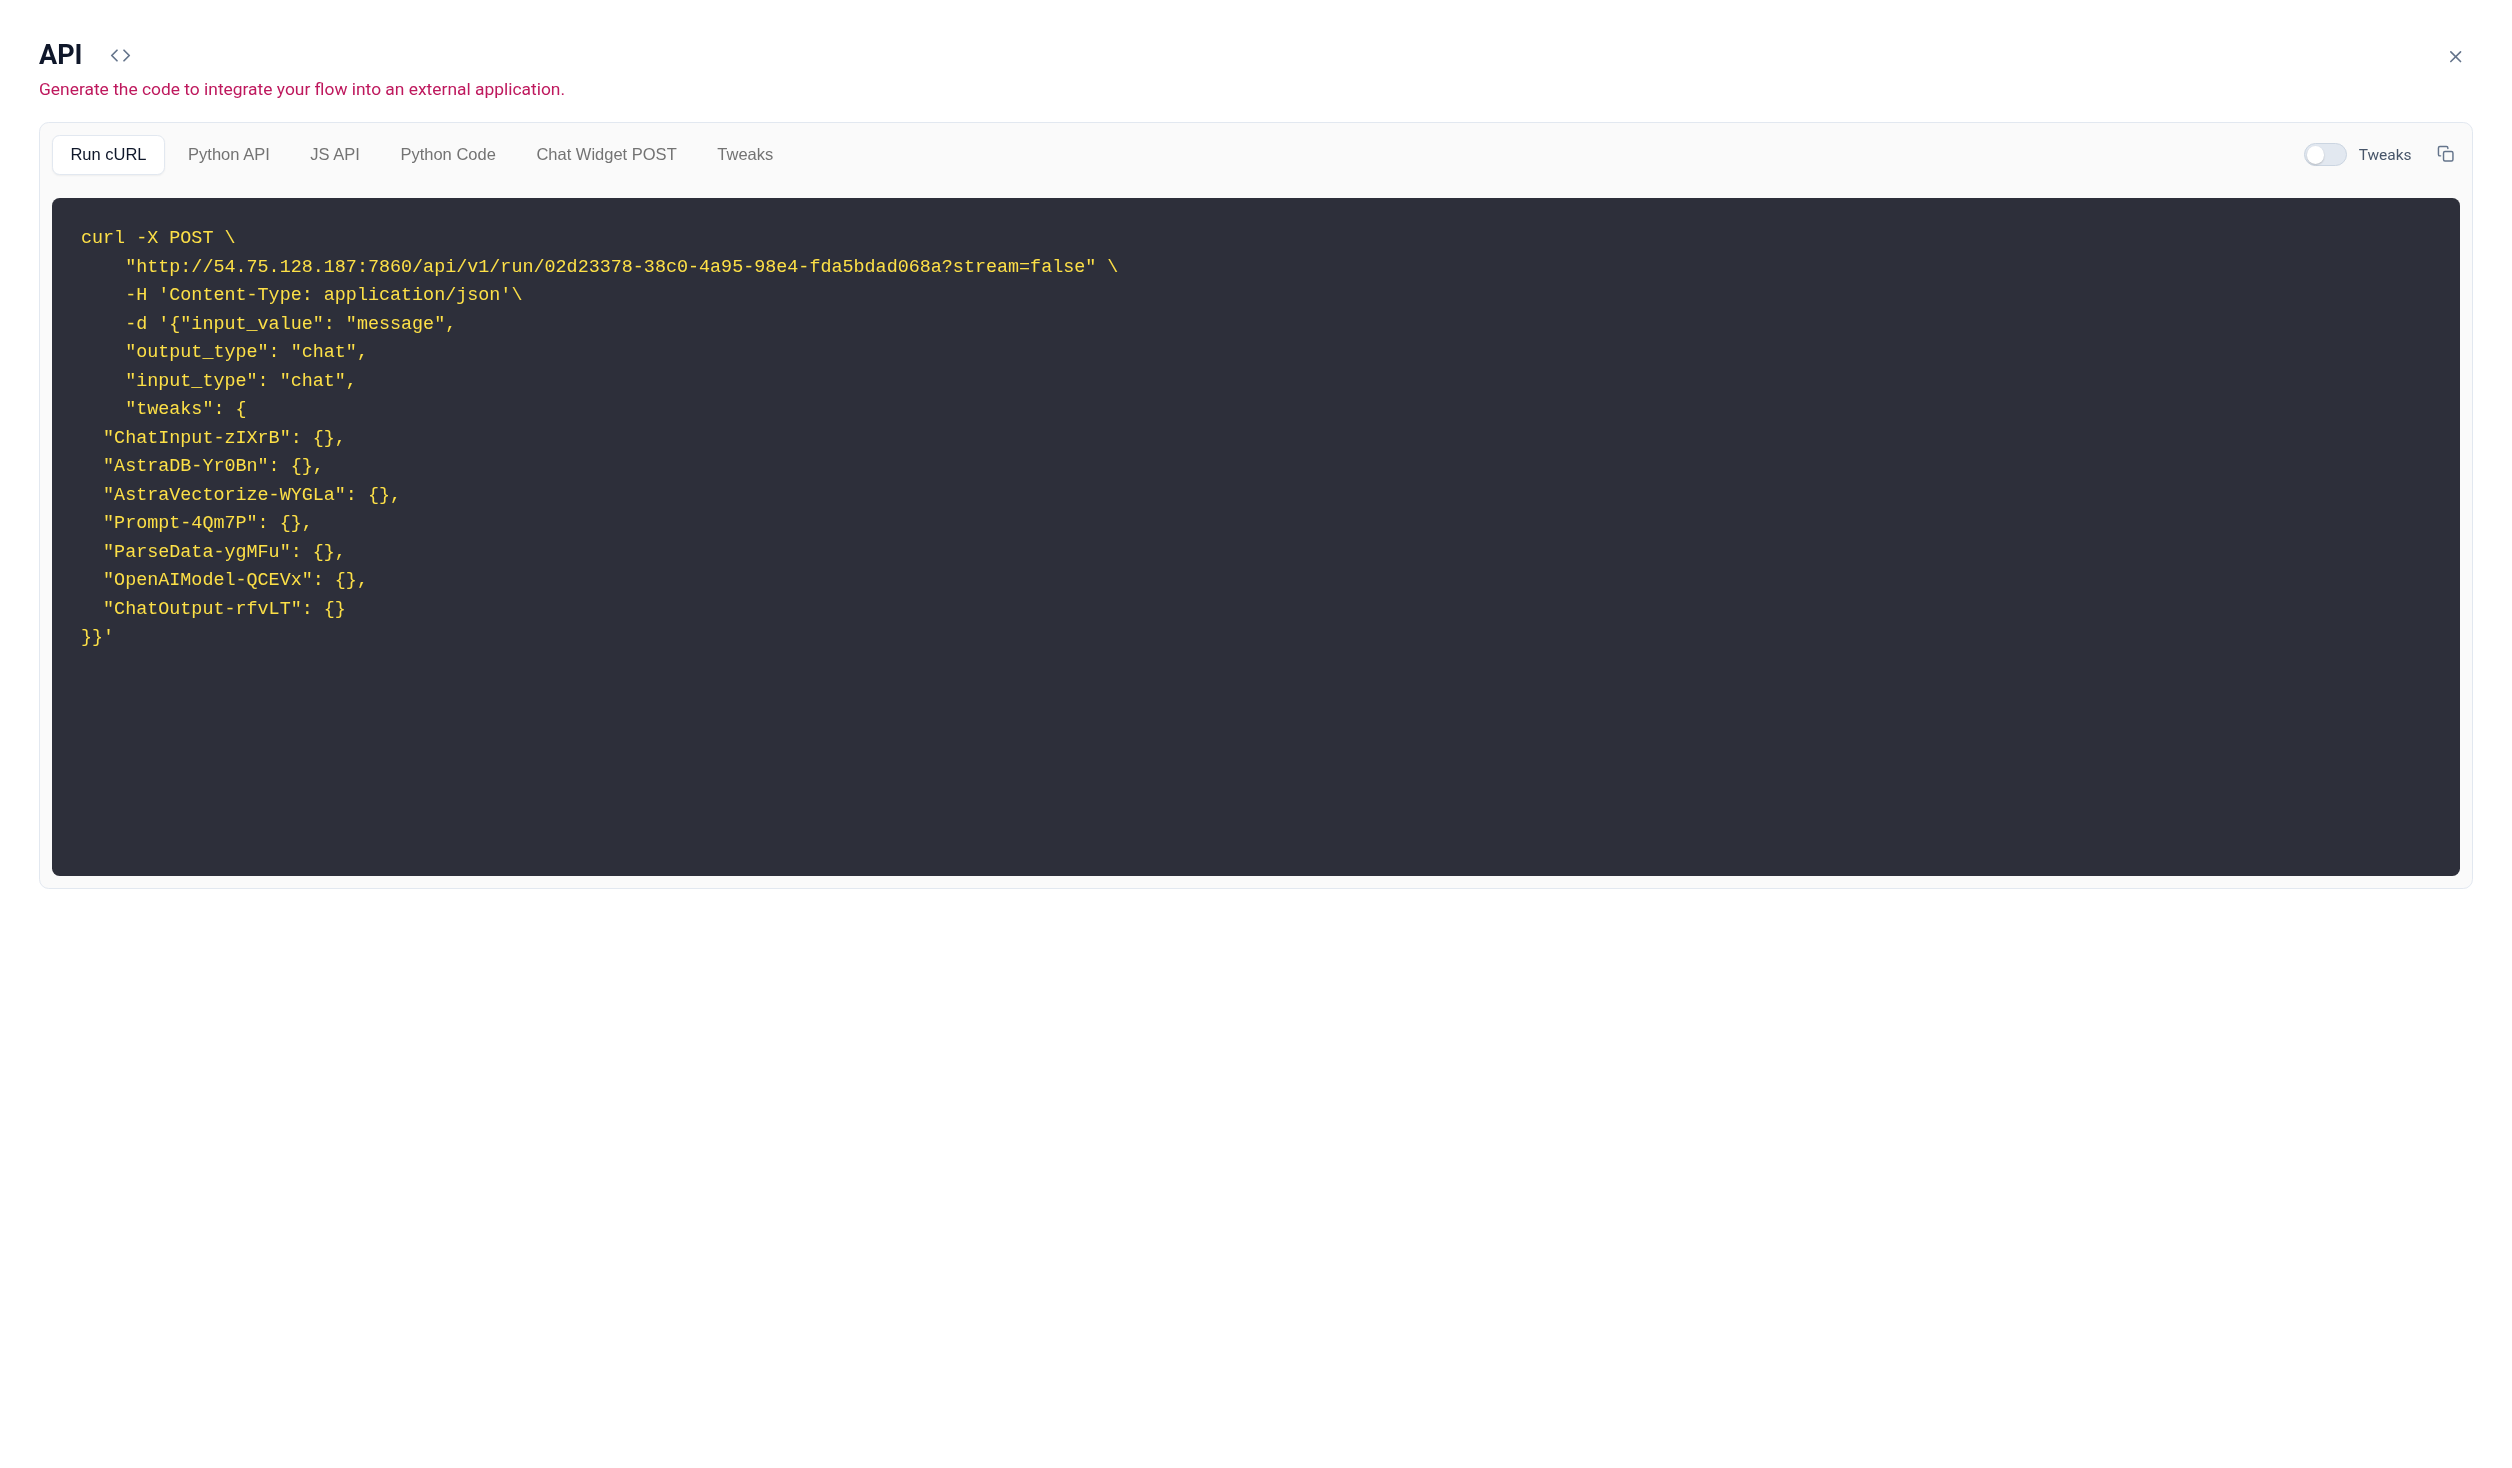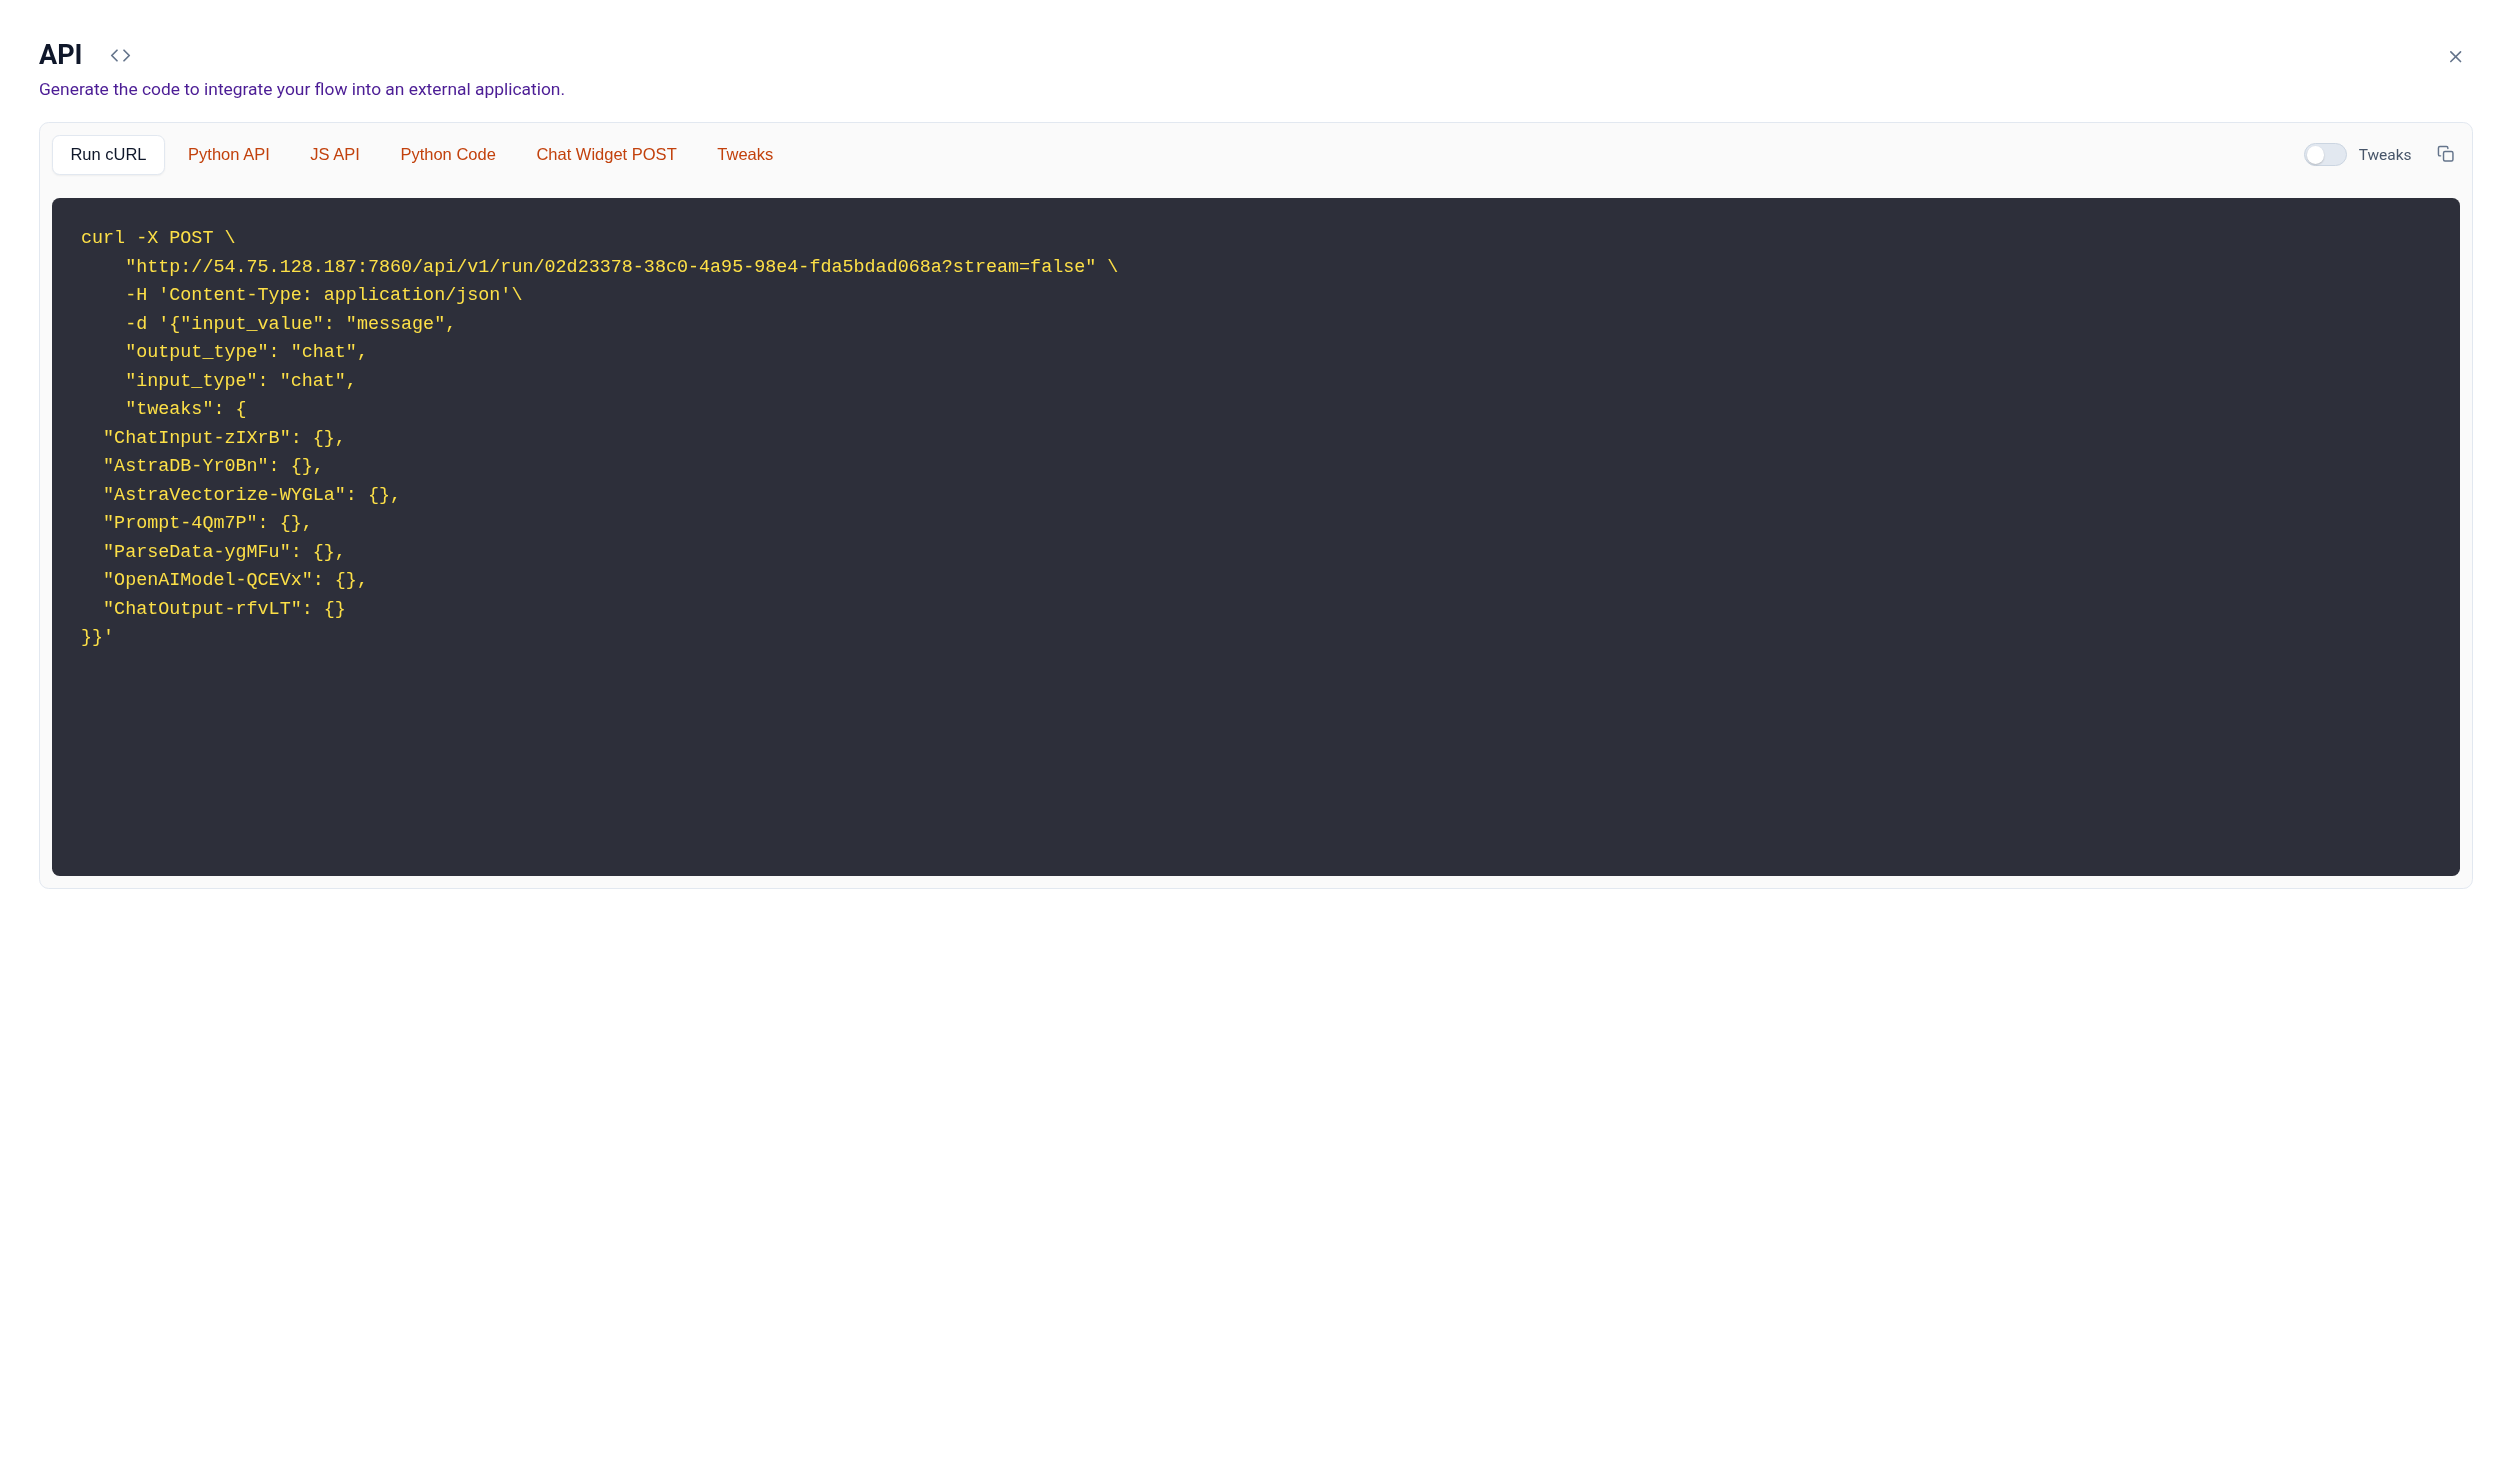--- a/index.html
+++ b/index.html
@@ -32,21 +32,21 @@
       font-weight: 700;
       color: #0f172a;
     }
     .code-icon {
       color: #64748b;
       display: inline-flex;
       align-items: center;
     }
     .subtitle {
       font-size: 17.4px;
-      color: #4c1d95;
+      color: #be185d;
     }
     .close-button {
       position: absolute;
       top: 0;
       right: 0;
       background: none;
       border: none;
       cursor: pointer;
       padding: 7.7px;
       color: #64748b;
@@ -68,21 +68,21 @@
     }
     .tabs {
       display: flex;
       gap: 5.8px;
     }
     .tab {
       padding: 9.7px 17.4px;
       font-size: 16.5px;
       border: none;
       background: none;
-      color: #c2410c;
+      color: #737373;
       cursor: pointer;
       border-radius: 7.7px;
       font-weight: 500;
     }
     .tab.active {
       background: #ffffff;
       color: #0f172a;
       border: 1px solid #e2e8f0;
       box-shadow: 0 1px 1.9px rgba(0,0,0,0.05);
     }

